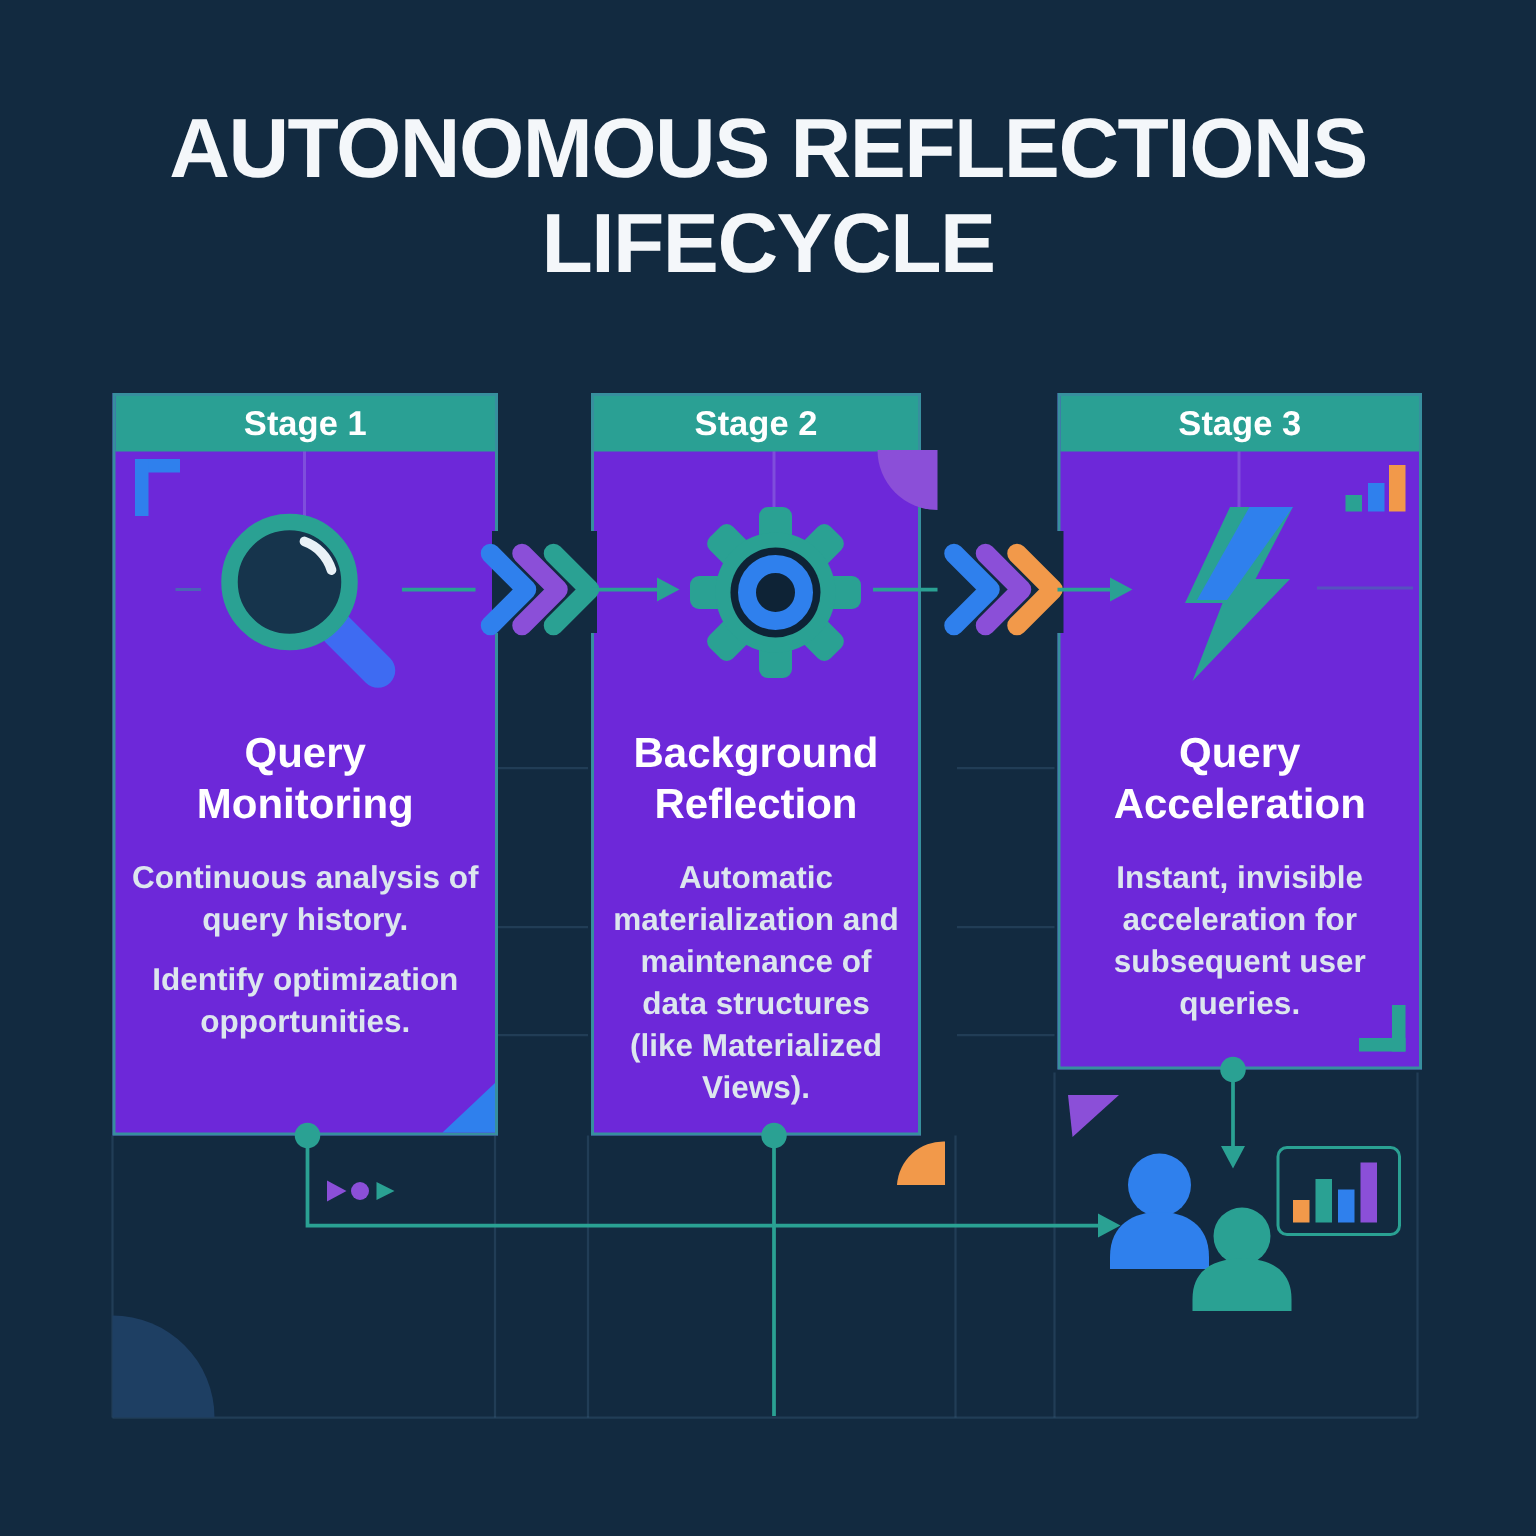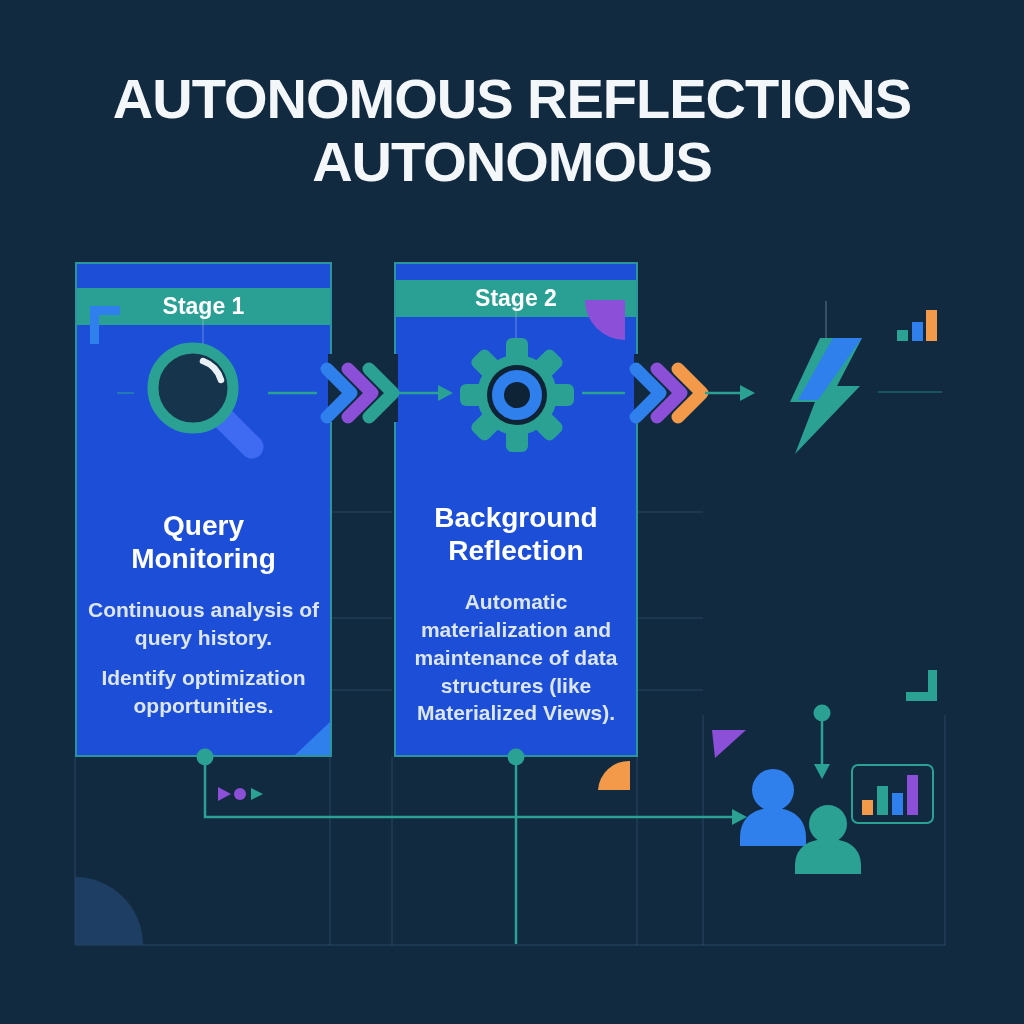--- a/index.html
+++ b/index.html
@@ -9,27 +9,27 @@
     font-family:"Liberation Sans", sans-serif;
     color:#fff;
   }
   .main-title{
     position:absolute;top:68px;left:0;width:1024px;
     text-align:center;font-weight:bold;font-size:56px;line-height:1.12;
     letter-spacing:-1px;color:#f4f7fa;
   }
   .stage-card{
     position:absolute;top:262px;
-    background:#1d4ed8;
+    background:#6d28d9;
     border:2px solid rgba(46,161,147,0.85);
     box-sizing:border-box;
-    display:flex;flex-direction:column;align-items:center;justify-content:center;
+    display:flex;flex-direction:column;align-items:center;
   }
   #card-1{left:75px;width:257px;height:495px;}
-  #card-2{left:394px;width:244px;height:495px;}
+  #card-2{left:394px;width:220px;height:495px;}
   #card-3{left:705px;width:243px;height:451px;}
   .stage-header{
     width:100%;height:37px;background:#2AA094;
     display:flex;align-items:center;justify-content:center;
     font-weight:bold;font-size:23px;color:#fff;flex:0 0 auto;
   }
   .icon-box{height:158px;width:100%;flex:0 0 auto;}
   .stage-title{
     margin-top:26px;font-weight:bold;font-size:28px;line-height:1.2;
     text-align:center;color:#fff;padding:0 12px;
@@ -68,21 +68,21 @@
       <line x1="332" y1="690" x2="392" y2="690"></line>
       <line x1="638" y1="512" x2="703" y2="512"></line>
       <line x1="638" y1="618" x2="703" y2="618"></line>
       <line x1="638" y1="690" x2="703" y2="690"></line>
     </g>
     <path d="M75,877 A68,68 0 0 1 143,945 L75,945 Z" fill="#1E3F63"></path>
   </svg>
 
   <div class="main-title">
     <div>AUTONOMOUS REFLECTIONS</div>
-    <div>AUTONOMOUS</div>
+    <div>LIFECYCLE</div>
   </div>
 
   <div id="card-1" class="stage-card">
     <div class="stage-header">
       <span>Stage 1</span>
     </div>
     <div class="icon-box"></div>
     <div class="stage-title">Query Monitoring</div>
     <div class="stage-body">
       <p>Continuous analysis of query history.</p>
@@ -94,20 +94,30 @@
     <div class="stage-header">
       <span>Stage 2</span>
     </div>
     <div class="icon-box"></div>
     <div class="stage-title">Background Reflection</div>
     <div class="stage-body">
       <p>Automatic materialization and maintenance of data structures (like Materialized Views).</p>
     </div>
   </div>
 
+  <div id="card-3" class="stage-card">
+    <div class="stage-header">
+      <span>Stage 3</span>
+    </div>
+    <div class="icon-box"></div>
+    <div class="stage-title">Query Acceleration</div>
+    <div class="stage-body">
+      <p>Instant, invisible acceleration for subsequent user queries.</p>
+    </div>
+  </div>
 
   <svg id="overlay" class="layer" width="1024" height="1024">
     <defs>
       <clipPath id="boltClip">
         <path d="M820,338 H862 L837,386 H860 L795,454 L815,402 H790 Z"></path>
       </clipPath>
     </defs>
 
     <g fill="#122A40">
       <rect x="328" y="354" width="8" height="68"></rect>

